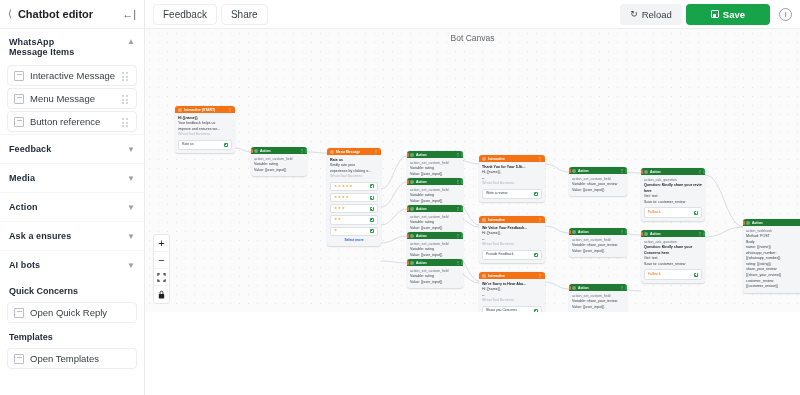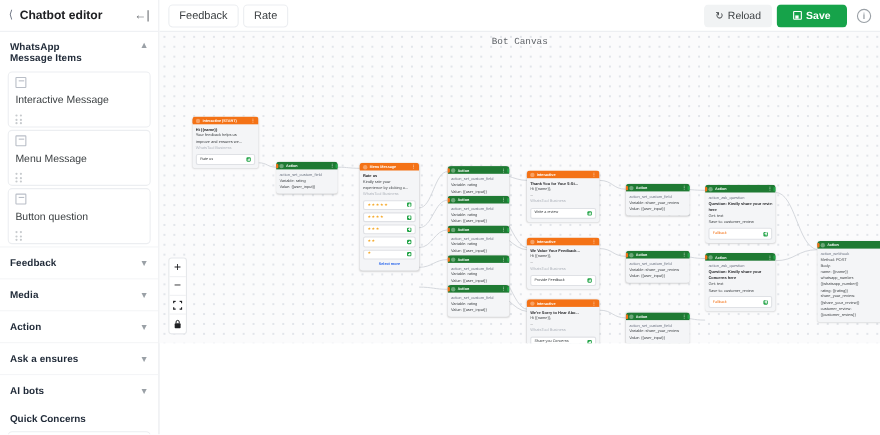--- a/index.html
+++ b/index.html
@@ -32,24 +32,24 @@
 
   .sb-section {
     display: flex; justify-content: space-between;
     padding: 8px 9px 6px 9px;
     gap: 32px;
   }
   .sb-section-label { font-size: 9px; font-weight: bold; color: #1f2937; letter-spacing: .1px; }
   .chev { font-size: 8px; color: #9aa0a6; }
 
   .sb-item {
-    display: flex; align-items: flex-start; gap: 6px;
+    display: flex; align-items: flex-end; gap: 6px;
     margin: 2px 7px; padding: 4px 6px;
     border: 1px solid #eceef1; border-radius: 4px;
-    background: #fff; cursor: pointer; flex-direction: column;
+    background: #fff; cursor: pointer;
   }
   .sb-item-ico {
     width: 10px; height: 10px; flex: 0 0 10px;
     border: 1px solid #b9bec7; border-radius: 1px;
     display: inline-block; position: relative;
   }
   .sb-item-ico::after {
     content: ""; position: absolute; left: 1.5px; top: 2px;
     width: 5px; height: 1px; background: #b9bec7;
   }
@@ -92,21 +92,21 @@
     content:""; position:absolute; left:2px; top:2.2px; width:4px; height:4px;
     border-left:1.4px solid #25D366; border-bottom:1.4px solid #25D366;
     border-radius: 0 0 0 3px;
   }
   .spacer { flex: 1; }
   .btn {
     font-size: 9.5px; padding: 4px 9px; border-radius: 4px; cursor: pointer;
     display: flex; align-items: center; gap: 4px; border: 1px solid transparent;
   }
   .btn-reload { background: #f1f3f4; color: #3c4043; }
-  .btn-save { background: #16a34a; color: #fff; font-weight: bold; padding: 4px 14px; }
+  .btn-save { background: #16a34a; color: #fff; font-weight: bold; padding: 4px 24px; }
   .ico-refresh { font-size: 9px; }
   .ico-disk {
     width: 8px; height: 8px; border: 1.2px solid #fff; border-radius: 1px;
     display:inline-block; position: relative;
   }
   .ico-disk::after{content:"";position:absolute;left:1.5px;top:3px;width:3px;height:3px;background:#fff;}
   .info-ico {
     width: 13px; height: 13px; border: 1px solid #9aa0a6; border-radius: 50%;
     color: #9aa0a6; font-size: 8px; display: flex; align-items: center;
     justify-content: center; margin-left: 5px; cursor: pointer; font-weight: bold;
@@ -115,21 +115,21 @@
   
   .canvas {
     position: absolute; left: 0; top: 29px; right: 0; bottom: 0;
     background-color: #fbfbfc;
     background-image: radial-gradient(#e2e5ea 0.7px, transparent 0.7px);
     background-size: 9px 9px;
     overflow: hidden;
   }
   .bot-canvas-label {
     position: absolute; left: 50%; transform: translateX(-50%); top: 4px;
-    font-size: 8.5px; color: #5f6368; z-index: 3; font-family: Liberation Mono, monospace;
+    font-size: 8.5px; color: #5f6368; z-index: 3;
   }
 
   
   .zoom-ctl {
     position: absolute; left: 8px; bottom: 8px; width: 17px;
     background: #fff; border: 1px solid #e6e8eb; border-radius: 3px;
     display: flex; flex-direction: column; z-index: 6;
   }
   .zoom-ctl div {
     height: 17px; display: flex; align-items: center; justify-content: center;
@@ -220,21 +220,21 @@
           <i></i>
           <i></i>
           <i></i>
           <i></i>
           <i></i>
           <i></i>
         </span>
     </div>
     <div class="sb-item">
       <span class="sb-item-ico"></span>
-      <span class="sb-item-label">Button question</span>
+      <span class="sb-item-label">Button reference</span>
       <span class="grip">
           <i></i>
           <i></i>
           <i></i>
           <i></i>
           <i></i>
           <i></i>
         </span>
     </div>
 
@@ -253,36 +253,41 @@
     <div class="sb-group">
       <span class="sb-section-label">Ask a ensures</span>
       <span class="chev">▼</span>
     </div>
     <div class="sb-group">
       <span class="sb-section-label">AI bots</span>
       <span class="chev">▼</span>
     </div>
 
     <div class="sb-plain-label">Quick Concerns</div>
-
+    <div class="sb-item">
+      <span class="sb-item-ico"></span>
+      <span class="sb-item-label">Open Quick Reply</span>
+    </div>
+
+    <div class="sb-plain-label">Templates</div>
     <div class="sb-item">
       <span class="sb-item-ico"></span>
       <span class="sb-item-label">Open Templates</span>
     </div>
   </aside>
 
   <section class="main">
 
     <div class="topbar">
       <div class="tab boxed">
 
         <span>Feedback</span>
       </div>
       <div class="tab boxed">
-        <span>Rate</span>
+        <span>Share</span>
       </div>
       <div class="spacer"></div>
       <div class="btn btn-reload">
         <span class="ico-refresh">↻</span>
         <span>Reload</span>
       </div>
       <div class="btn btn-save">
         <span class="ico-disk"></span>
         <span>Save</span>
       </div>

